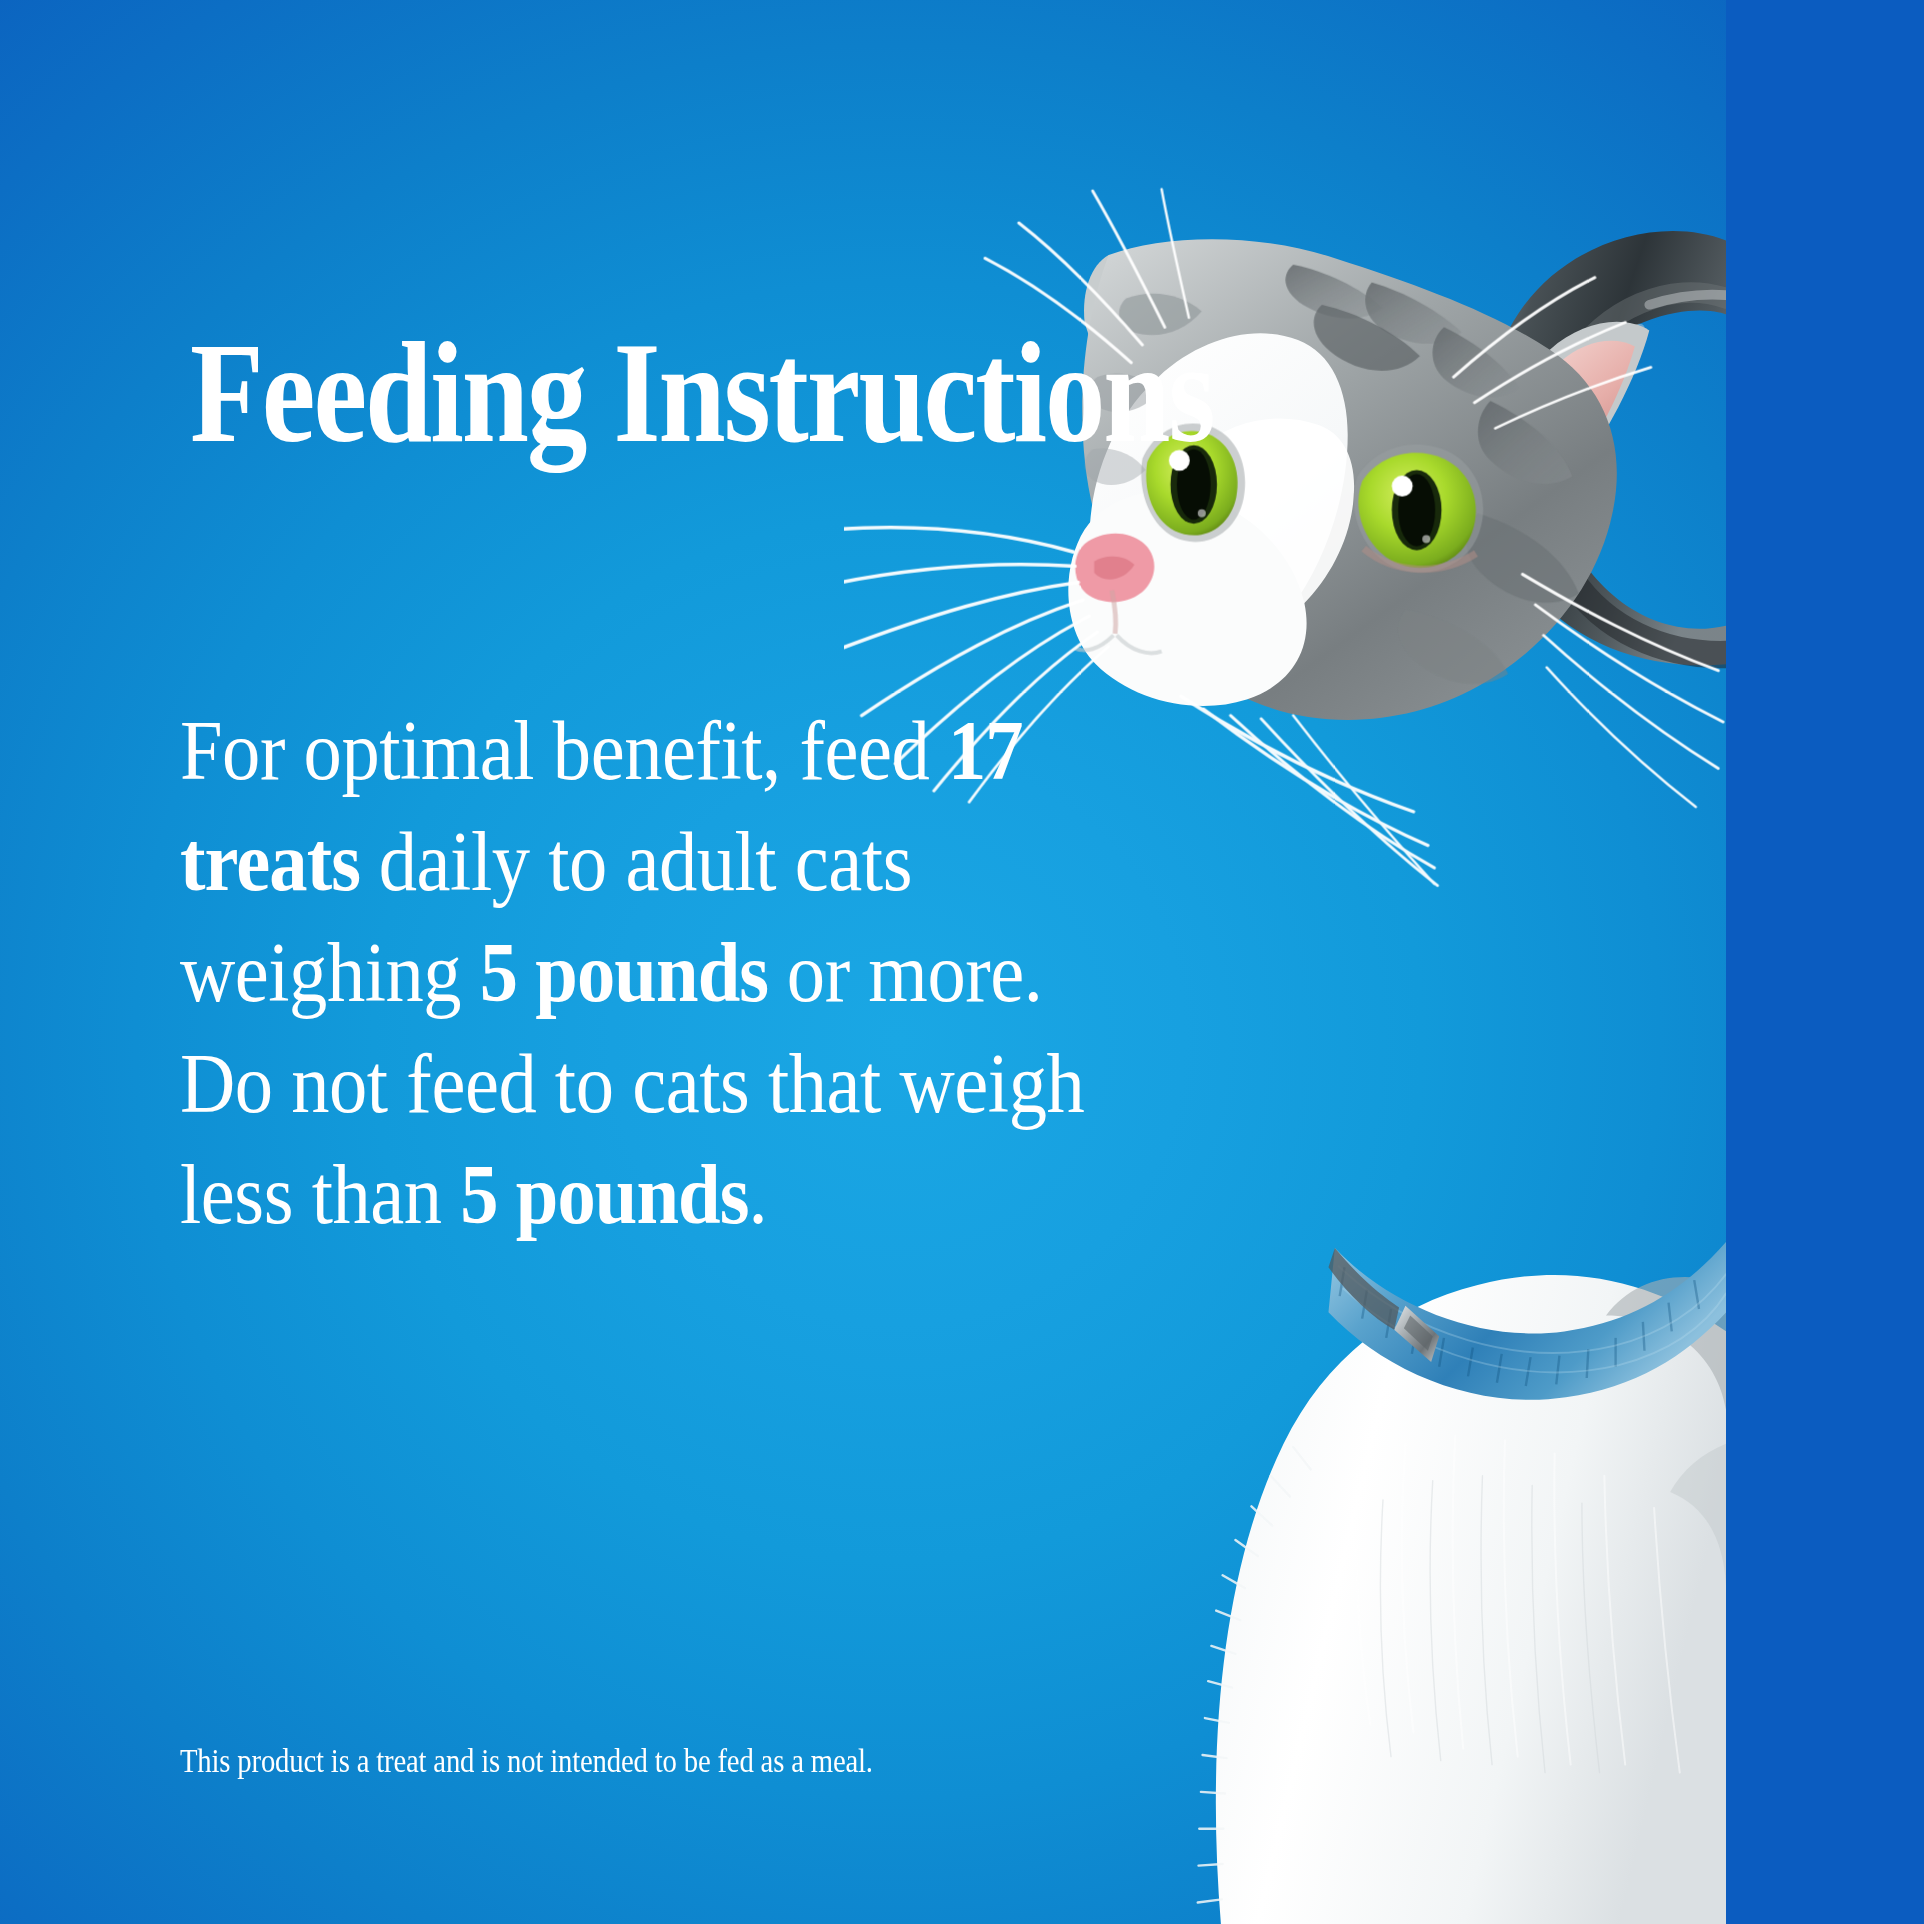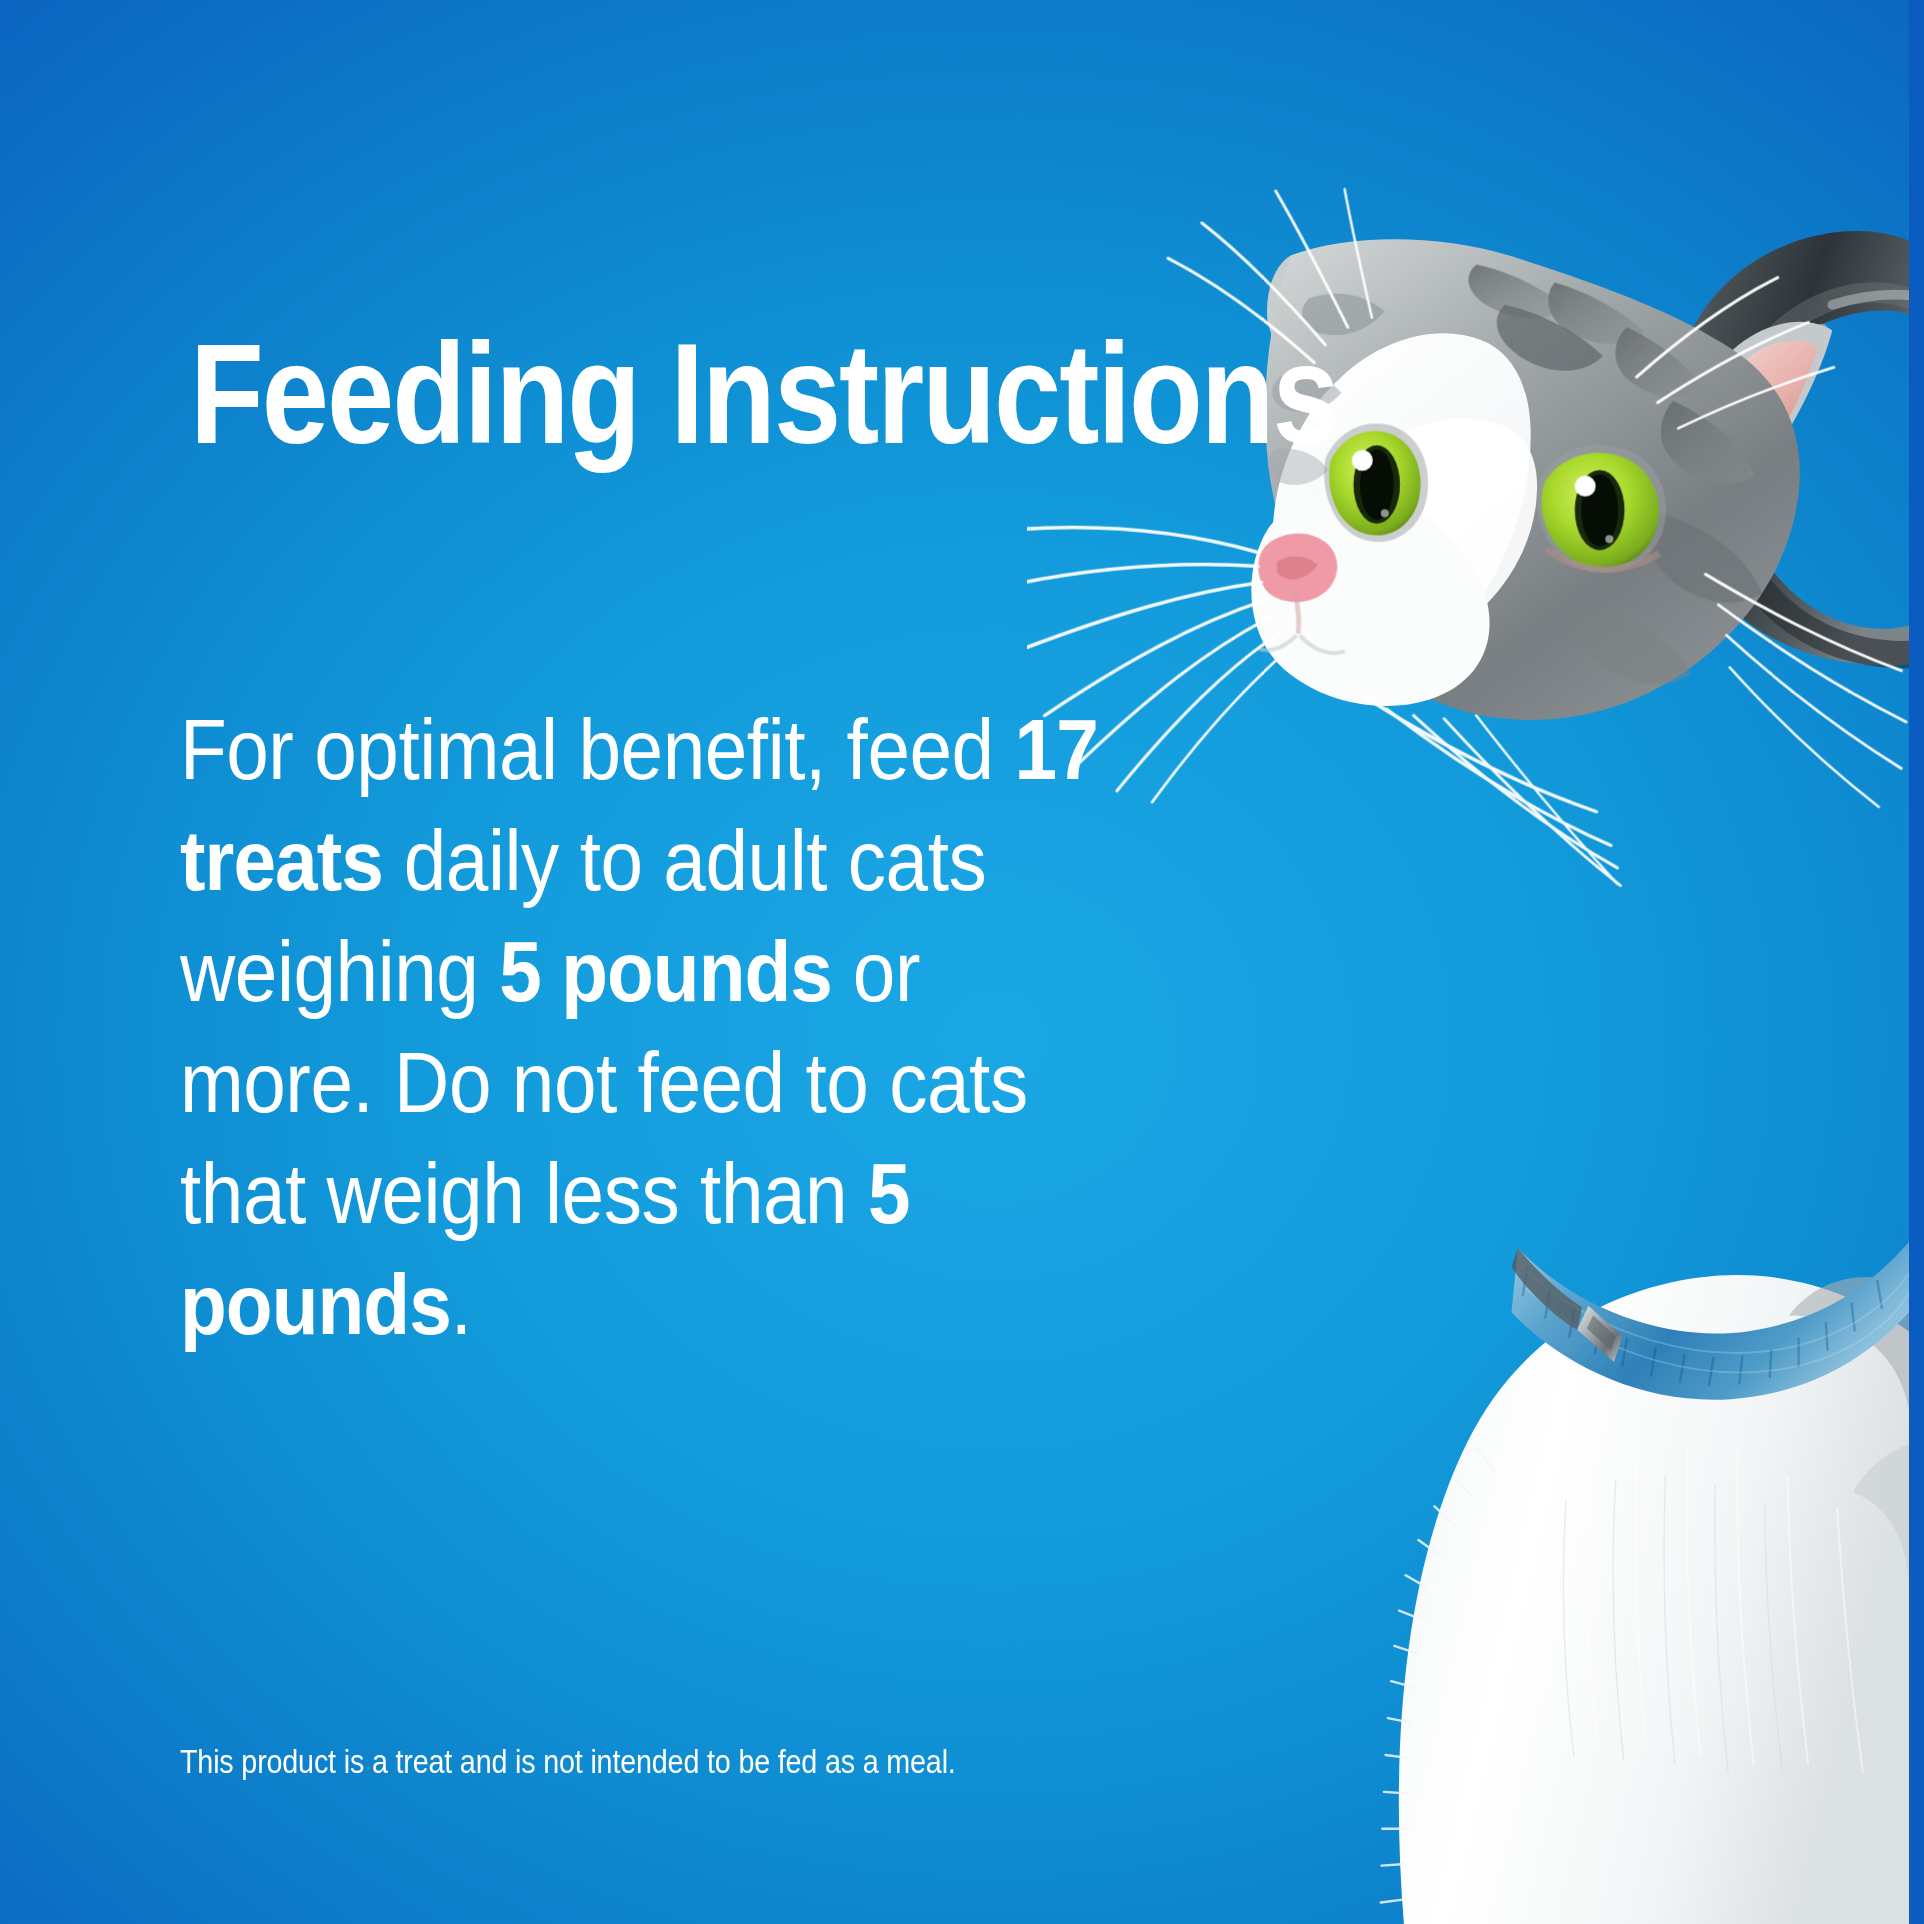--- a/index.html
+++ b/index.html
@@ -4,24 +4,24 @@
 <style>
   html, body {
     margin: 0;
     padding: 0;
     background: #0b5cc0;
   }
   * { box-sizing: border-box; }
 
   .canvas {
     position: relative;
-    width: 1909px;
+    width: 1726px;
     height: 1925px;
     overflow: hidden;
-    font-family: Liberation Sans, sans-serif;
+    font-family: Liberation Serif, serif;
     background:
       radial-gradient(ellipse 92% 82% at 52% 54%,
         #1aa7e4 0%,
         #17a0e0 18%,
         #129ada 33%,
         #0f8ed3 48%,
         #0d7fca 63%,
         #0c6ec4 78%,
         #0b61bf 90%,
         #0a58bb 100%);

